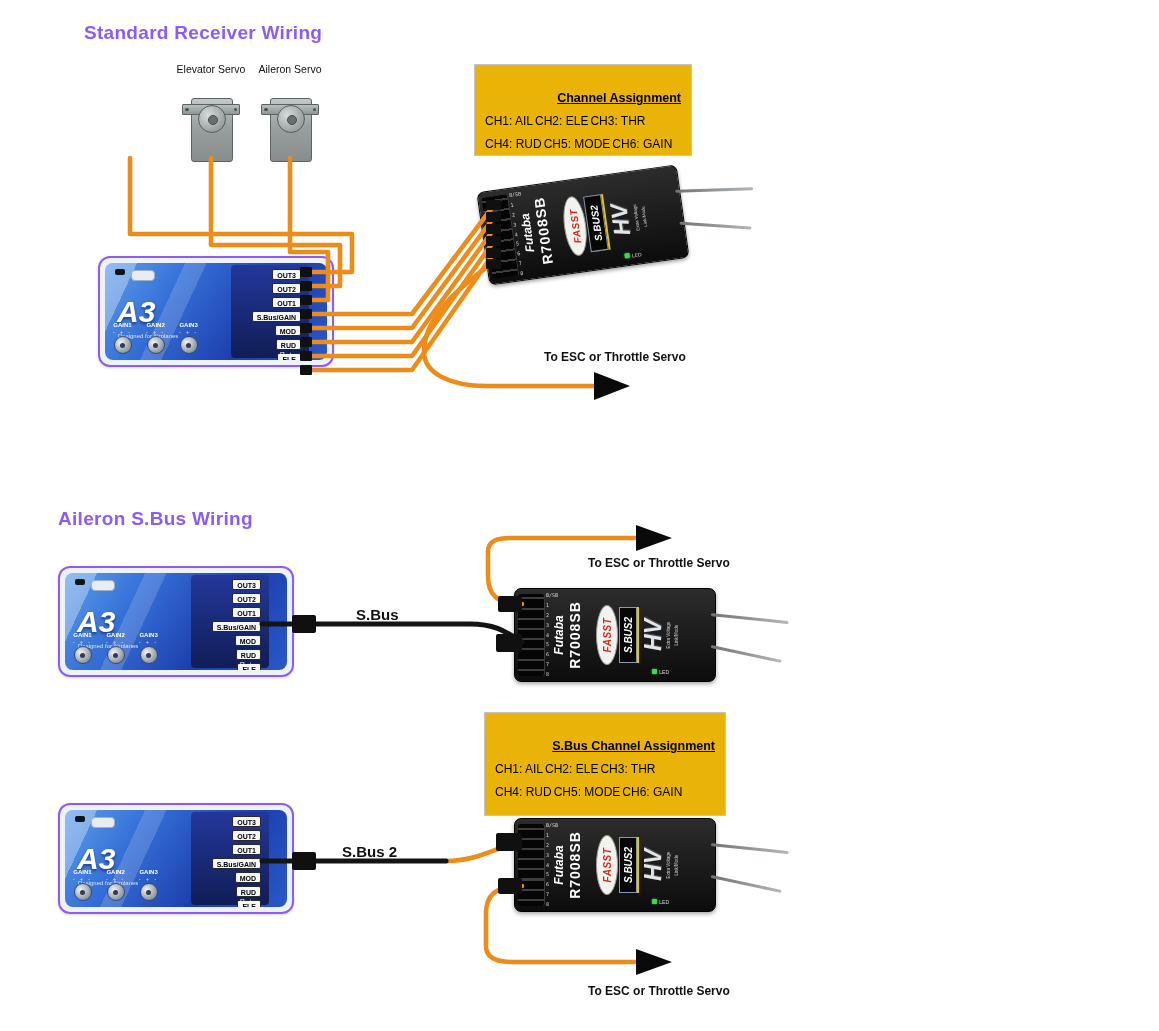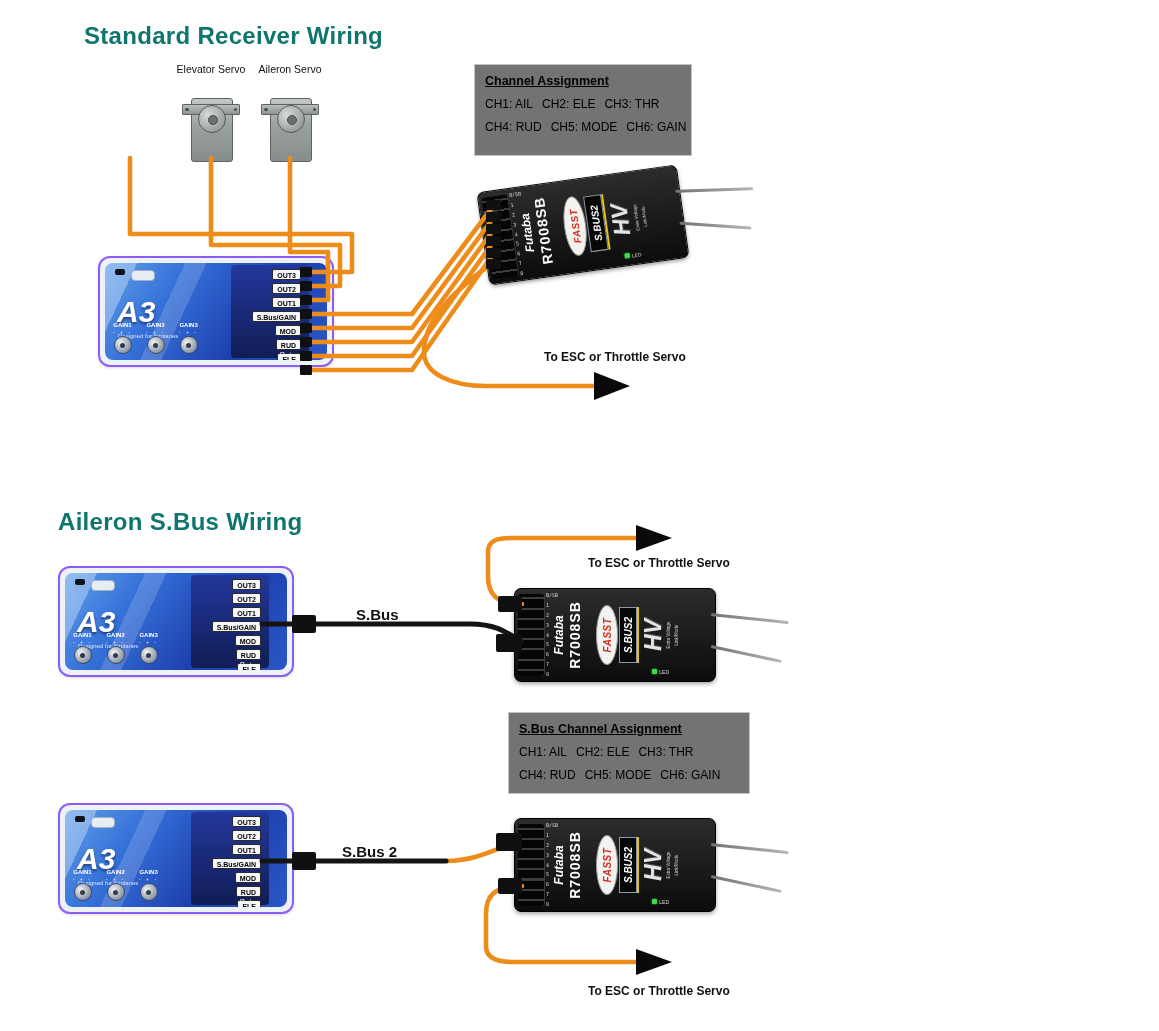--- a/index.html
+++ b/index.html
@@ -2,28 +2,28 @@
 <html><head>
 <meta charset="utf-8">
 <style>
   html,body { margin:0; padding:0; background:#fff; }
   .canvas {
     position:relative; width:1159px; height:1031px; background:#ffffff;
     font-family:"Liberation Sans", sans-serif; overflow:hidden; color:#111;
   }
 
   
-  .section-title { position:absolute; font-size:24px; font-weight:700; color:#0f766e; letter-spacing:.3px; }
+  .section-title { position:absolute; font-size:19px; font-weight:700; color:#8b5cf6; letter-spacing:.3px; }
   .wire-label { position:absolute; font-size:15px; font-weight:700; color:#111; }
   .esc-label { position:absolute; font-size:12px; font-weight:700; color:#111; }
 
   
-  .ca-box { position:absolute; background:#737373; border:1px solid #c4c4c4; padding:9px 10px; box-sizing:border-box; }
+  .ca-box { position:absolute; background:#eab308; border:1px solid #c4c4c4; padding:26px 10px; box-sizing:border-box;text-align:right; }
   .ca-title { font-size:12.5px; font-weight:700; text-decoration:underline; color:#000; }
-  .ca-row { display:flex; gap:9px; margin-top:9px; white-space:nowrap; }
+  .ca-row { display:flex; gap:2px; margin-top:9px; white-space:nowrap; }
   .ca-cell { font-size:12px; color:#000; }
 
   
   .servo { position:absolute; width:60px; height:92px; }
   .servo-label { position:absolute; left:-30px; top:-17px; width:120px; text-align:center; font-size:10.5px; color:#111; }
   .servo-body { position:absolute; left:10px; top:18px; width:40px; height:62px;
     background:linear-gradient(180deg,#c3c8c8,#9aa0a0 45%,#878d8d); border:1px solid #5d6363; border-radius:3px; }
   .servo-flange { position:absolute; left:1px; top:24px; width:56px; height:9px;
     background:linear-gradient(180deg,#b9bebe,#8f9595); border:1px solid #5d6363; border-radius:1px; }
   .servo-flange::before, .servo-flange::after { content:""; position:absolute; top:2.5px; width:3.5px; height:3.5px;
@@ -400,21 +400,21 @@
         </div>
     </div>
 
     <div class="esc-label" style="left:544px;top:350px">To ESC or Throttle Servo</div>
 
     <div class="section-title" style="left:58px;top:508px">Aileron S.Bus Wiring</div>
 
     <div class="esc-label" style="left:588px;top:556px">To ESC or Throttle Servo</div>
     <div class="wire-label" style="left:356px;top:606px">S.Bus</div>
 
-    <div class="ca-box" style="left:508px;top:712px;width:242px;height:82px">
+    <div class="ca-box" style="left:484px;top:712px;width:242px;height:104px">
       <div class="ca-title">S.Bus Channel Assignment</div>
       <div class="ca-row">
           <span class="ca-cell">CH1: AIL</span>
           <span class="ca-cell">CH2: ELE</span>
           <span class="ca-cell">CH3: THR</span>
         </div>
       <div class="ca-row">
           <span class="ca-cell">CH4: RUD</span>
           <span class="ca-cell">CH5: MODE</span>
           <span class="ca-cell">CH6: GAIN</span>

